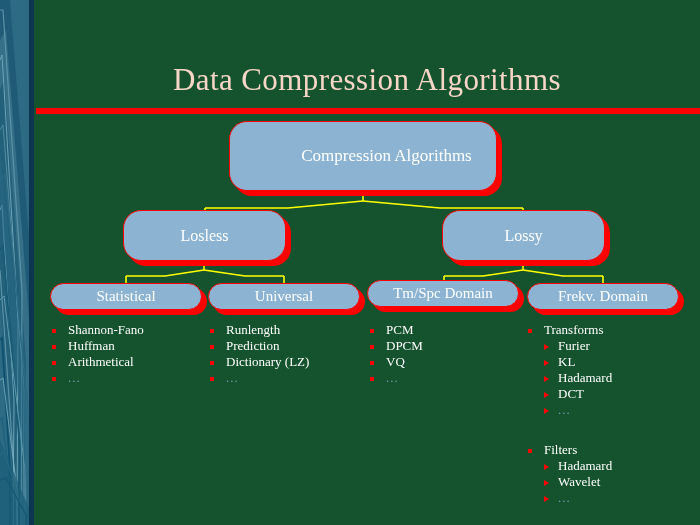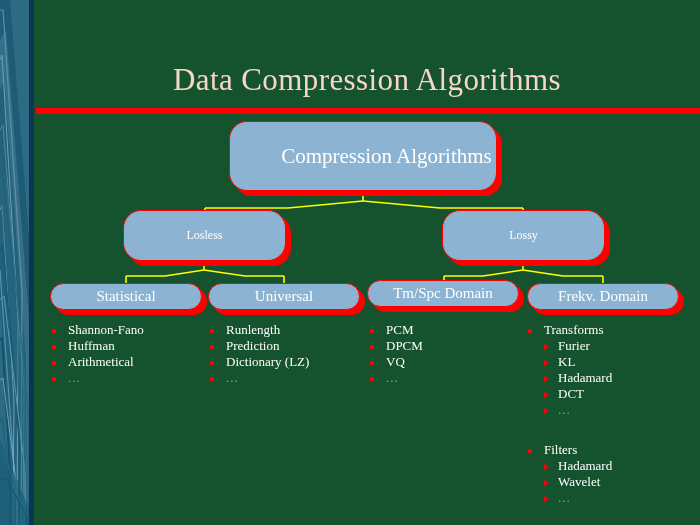--- a/index.html
+++ b/index.html
@@ -79,22 +79,22 @@
     border-radius: 18px;
     color: #ffffff;
     text-align: center;
     font-family: "Liberation Serif", serif;
     white-space: nowrap;
     box-shadow: 5px 5px 0 0 #ff0000;
     display: flex;
     align-items: center;
     justify-content: center;
   }
-  .node.lvl1 { font-size: 21px; padding-left: 47px; }
-  .node.lvl2 { font-size: 12px; }
+  .node.lvl1 { font-size: 17px; padding-left: 47px; }
+  .node.lvl2 { font-size: 16px; }
   .node.lvl3 { font-size: 15px; border-radius: 16px; }
 
   #node-root      { left: 229px; top: 121px; width: 268px; height: 70px; }
   #node-lossless  { left: 123px; top: 210px; width: 163px; height: 51px; }
   #node-lossy     { left: 442px; top: 210px; width: 163px; height: 51px; }
   #node-statistical { left: 50px;  top: 283px; width: 152px; height: 27px; }
   #node-universal   { left: 208px; top: 283px; width: 152px; height: 27px; }
   #node-tmspc       { left: 367px; top: 280px; width: 152px; height: 27px; }
   #node-frekv       { left: 527px; top: 283px; width: 152px; height: 27px; }
 

